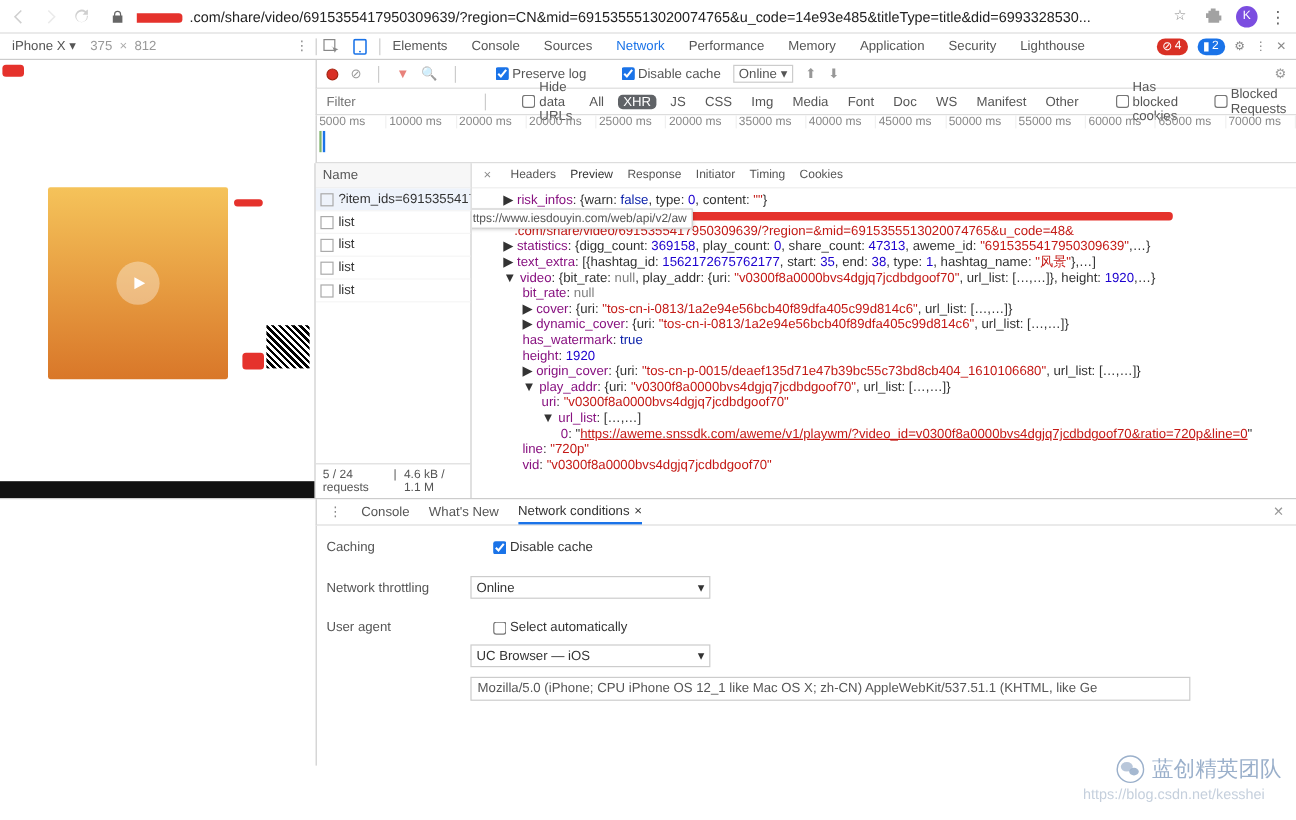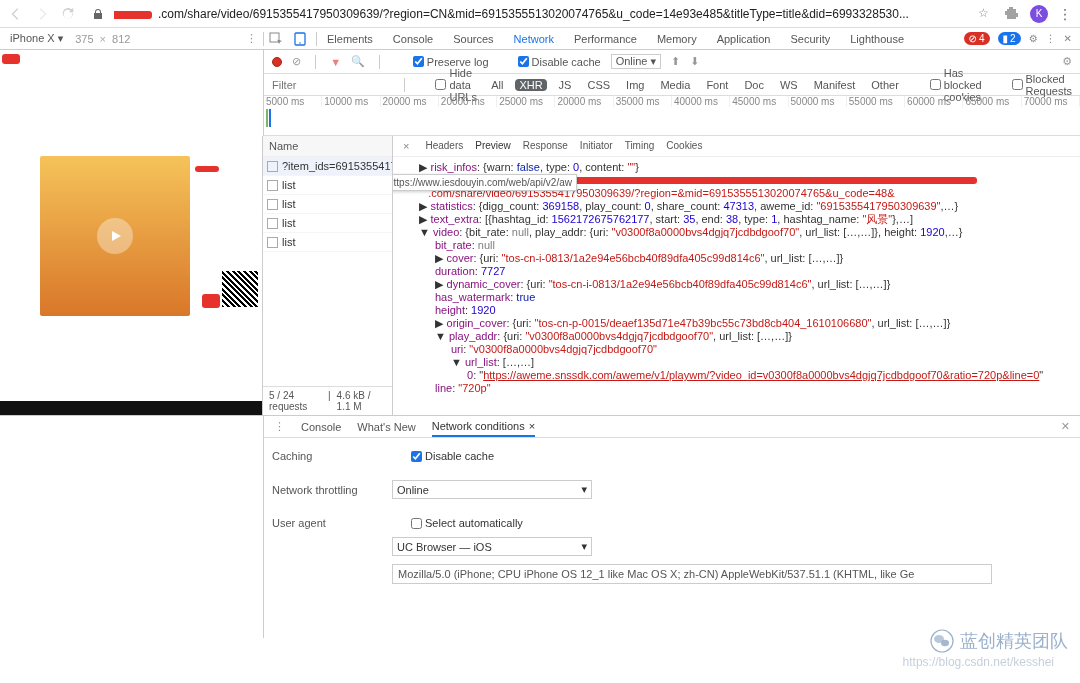--- a/index.html
+++ b/index.html
@@ -335,21 +335,20 @@
       <div class="ln indent1" style="position:relative">
         <span class="redact-row" style="left:16px;top:3px;width:560px"></span>
         <span style="visibility:hidden">▶ share_info:</span>
       </div>
       <div class="ln indent1" style="color:#888"> &nbsp;&nbsp; <span class="str">.com/share/video/6915355417950309639/?region=&amp;mid=6915355513020074765&amp;u_code=48&amp;</span></div>
       <div class="ln indent1">▶ <span class="key">statistics</span>: {digg_count: <span class="num">369158</span>, play_count: <span class="num">0</span>, share_count: <span class="num">47313</span>, aweme_id: <span class="str">"6915355417950309639"</span>,…}</div>
       <div class="ln indent1">▶ <span class="key">text_extra</span>: [{hashtag_id: <span class="num">1562172675762177</span>, start: <span class="num">35</span>, end: <span class="num">38</span>, type: <span class="num">1</span>, hashtag_name: <span class="str">"风景"</span>},…]</div>
       <div class="ln indent1">▼ <span class="key">video</span>: {bit_rate: <span class="null">null</span>, play_addr: {uri: <span class="str">"v0300f8a0000bvs4dgjq7jcdbdgoof70"</span>, url_list: […,…]}, height: <span class="num">1920</span>,…}</div>
       <div class="ln indent2"><span class="key">bit_rate</span>: <span class="null">null</span></div>
       <div class="ln indent2">▶ <span class="key">cover</span>: {uri: <span class="str">"tos-cn-i-0813/1a2e94e56bcb40f89dfa405c99d814c6"</span>, url_list: […,…]}</div>
-      <div class="ln indent2"><span class="key">duration</span>: <span class="num">7727</span></div>
       <div class="ln indent2">▶ <span class="key">dynamic_cover</span>: {uri: <span class="str">"tos-cn-i-0813/1a2e94e56bcb40f89dfa405c99d814c6"</span>, url_list: […,…]}</div>
       <div class="ln indent2"><span class="key">has_watermark</span>: <span class="bool">true</span></div>
       <div class="ln indent2"><span class="key">height</span>: <span class="num">1920</span></div>
       <div class="ln indent2">▶ <span class="key">origin_cover</span>: {uri: <span class="str">"tos-cn-p-0015/deaef135d71e47b39bc55c73bd8cb404_1610106680"</span>, url_list: […,…]}</div>
       <div class="ln indent2">▼ <span class="key">play_addr</span>: {uri: <span class="str">"v0300f8a0000bvs4dgjq7jcdbdgoof70"</span>, url_list: […,…]}</div>
       <div class="ln indent3"><span class="key">uri</span>: <span class="str">"v0300f8a0000bvs4dgjq7jcdbdgoof70"</span></div>
       <div class="ln indent3">▼ <span class="key">url_list</span>: […,…]</div>
       <div class="ln indent4"><span class="key">0</span>: "<span class="link">https://aweme.snssdk.com/aweme/v1/playwm/?video_id=v0300f8a0000bvs4dgjq7jcdbdgoof70&amp;ratio=720p&amp;line=0</span>"</div>
       <div class="ln indent2"><span class="key">line</span>: <span class="str">"720p"</span></div>
       <div class="ln indent2"><span class="key">vid</span>: <span class="str">"v0300f8a0000bvs4dgjq7jcdbdgoof70"</span></div>

